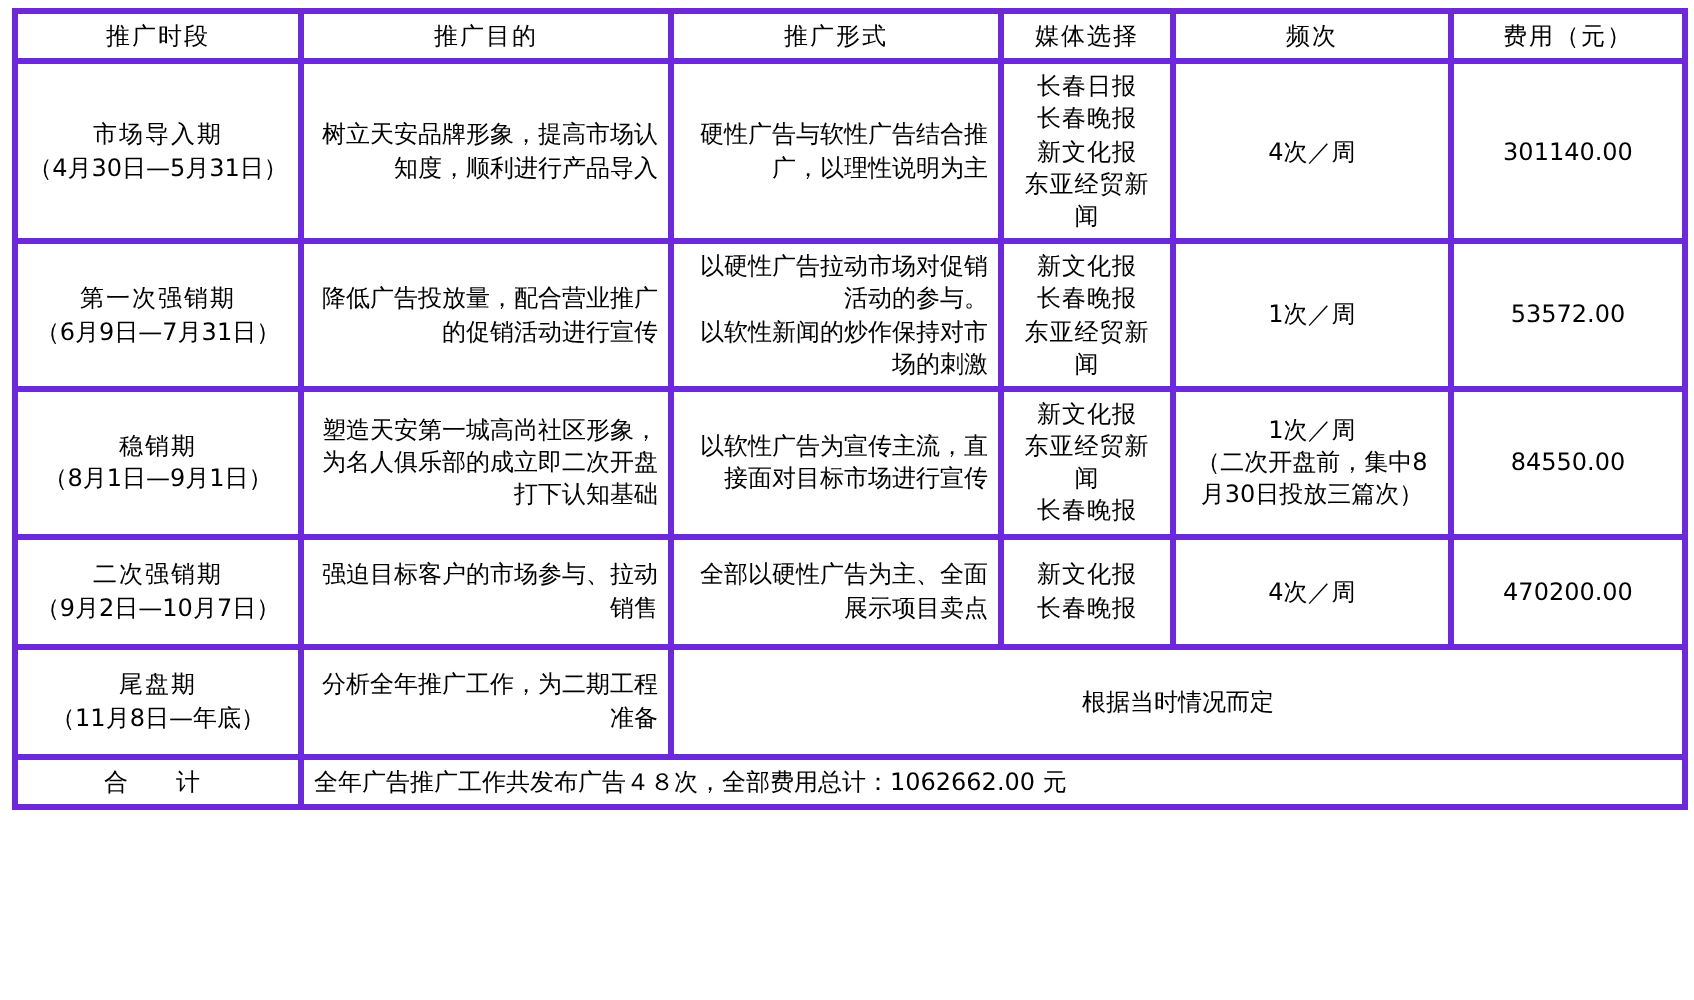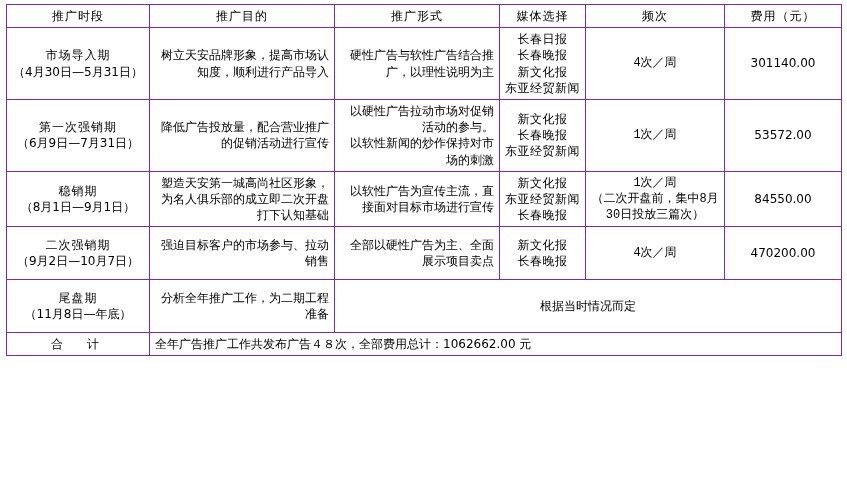--- a/index.html
+++ b/index.html
@@ -20,21 +20,21 @@
     box-sizing: border-box;
     padding: 4px 6px 4px 6px;
   }
   table.plan {
     border-collapse: collapse;
     width: 835px;
     table-layout: fixed;
     margin: 0 auto;
   }
   table.plan td, table.plan th {
-    border: 1px solid #6d28d9;
+    border: 3px solid #6d28d9;
     vertical-align: middle;
     padding: 3px 5px;
     font-size: 12px;
     line-height: 1.35;
     font-weight: normal;
   }
   thead th {
     text-align: center;
     font-size: 13px;
     padding: 7px 4px;
@@ -61,21 +61,21 @@
     font-size: 11.5px;
     line-height: 1.5;
     letter-spacing: 0.5px;
   }
   .c-media span { display: block; }
   .c-freq {
     text-align: center;
     font-size: 12px;
     line-height: 1.5;
   }
-  .c-freq span { display: block; font-family: Liberation Mono, monospace; }
+  .c-freq span { display: block; }
   .c-cost {
     text-align: center;
     font-size: 12px;
   }
   .c-wide {
     text-align: center;
     font-size: 12px;
   }
   .total-label {
     text-align: center;

